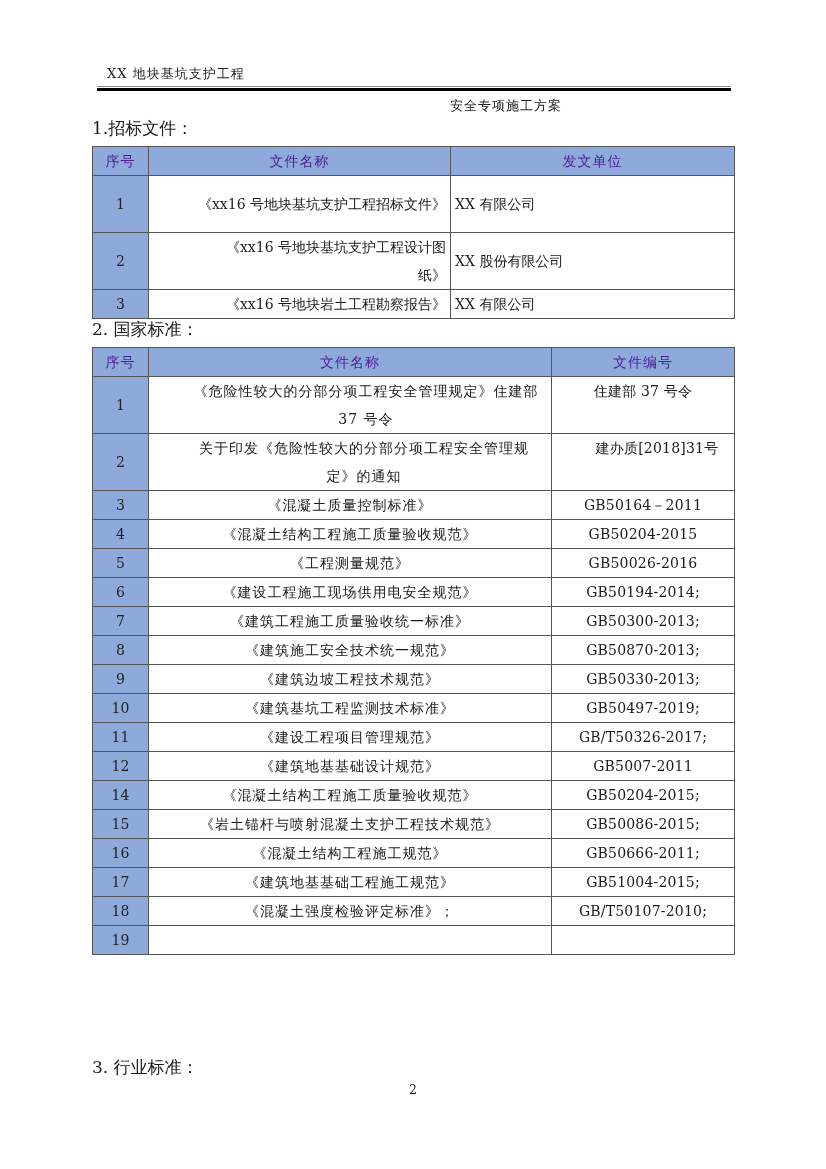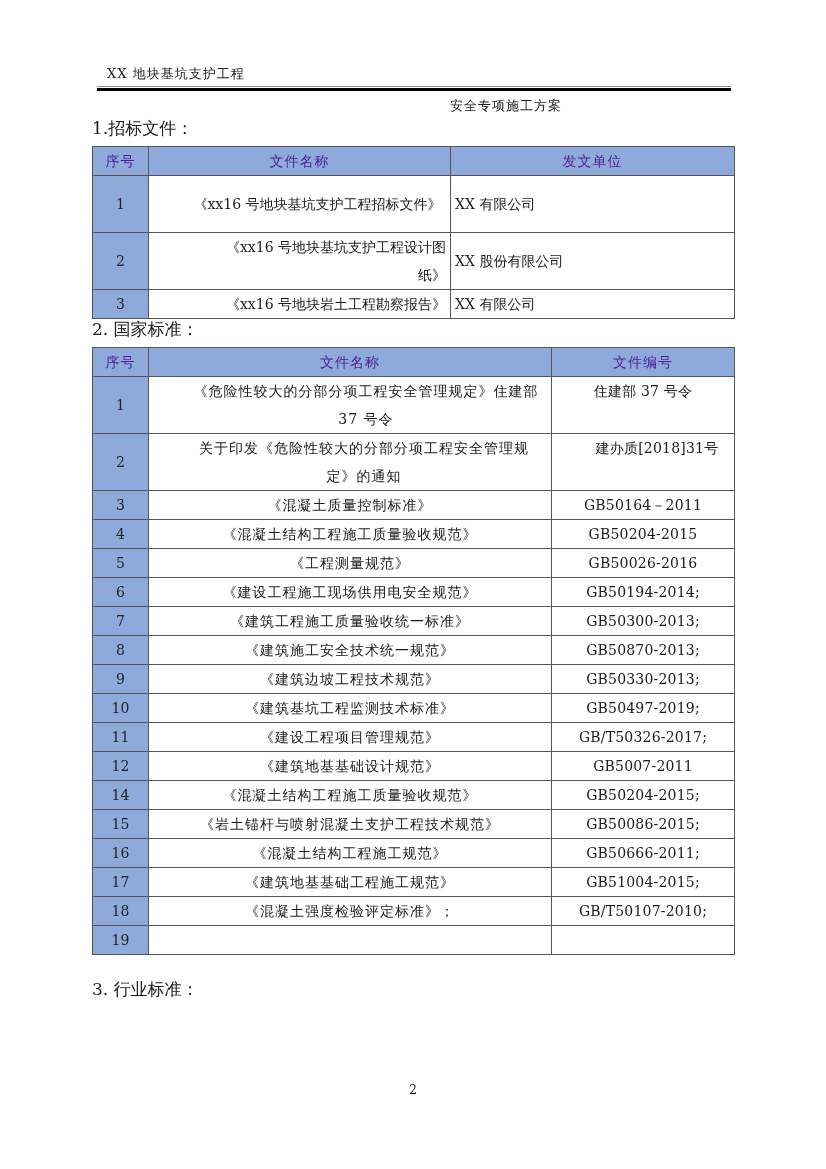--- a/index.html
+++ b/index.html
@@ -134,21 +134,21 @@
   <thead>
     <tr>
       <th>序号</th>
       <th>文件名称</th>
       <th>发文单位</th>
     </tr>
   </thead>
   <tbody>
     <tr class="r2">
       <td class="num" style="vertical-align:middle">1</td>
-      <td class="name" style="text-align:center; padding-left:40px; letter-spacing:0">《xx16 号地块基坑支护工程招标文件》</td>
+      <td class="name" style="text-align:right; padding-left:40px; letter-spacing:0">《xx16 号地块基坑支护工程招标文件》</td>
       <td class="unit">XX 有限公司</td>
     </tr>
     <tr class="r2">
       <td class="num" style="vertical-align:middle">2</td>
       <td class="name" style="text-align:right; padding-left:60px; letter-spacing:0">《xx16 号地块基坑支护工程设计图纸》</td>
       <td class="unit">XX 股份有限公司</td>
     </tr>
     <tr class="r1">
       <td class="num" style="vertical-align:middle">3</td>
       <td class="name" style="text-align:right; letter-spacing:0">《xx16 号地块岩土工程勘察报告》</td>
@@ -259,15 +259,15 @@
       <td class="code">GB/T50107-2010;</td>
     </tr>
     <tr class="r1">
       <td class="num">19</td>
       <td class="name"></td>
       <td class="code"></td>
     </tr>
   </tbody>
 </table>
 
-<div class="section-title" style="top:978px;">3. 行业标准：</div>
+<div class="section-title" style="top:1056px;">3. 行业标准：</div>
 
 <div class="page-number">2</div>
 
 </body></html>

